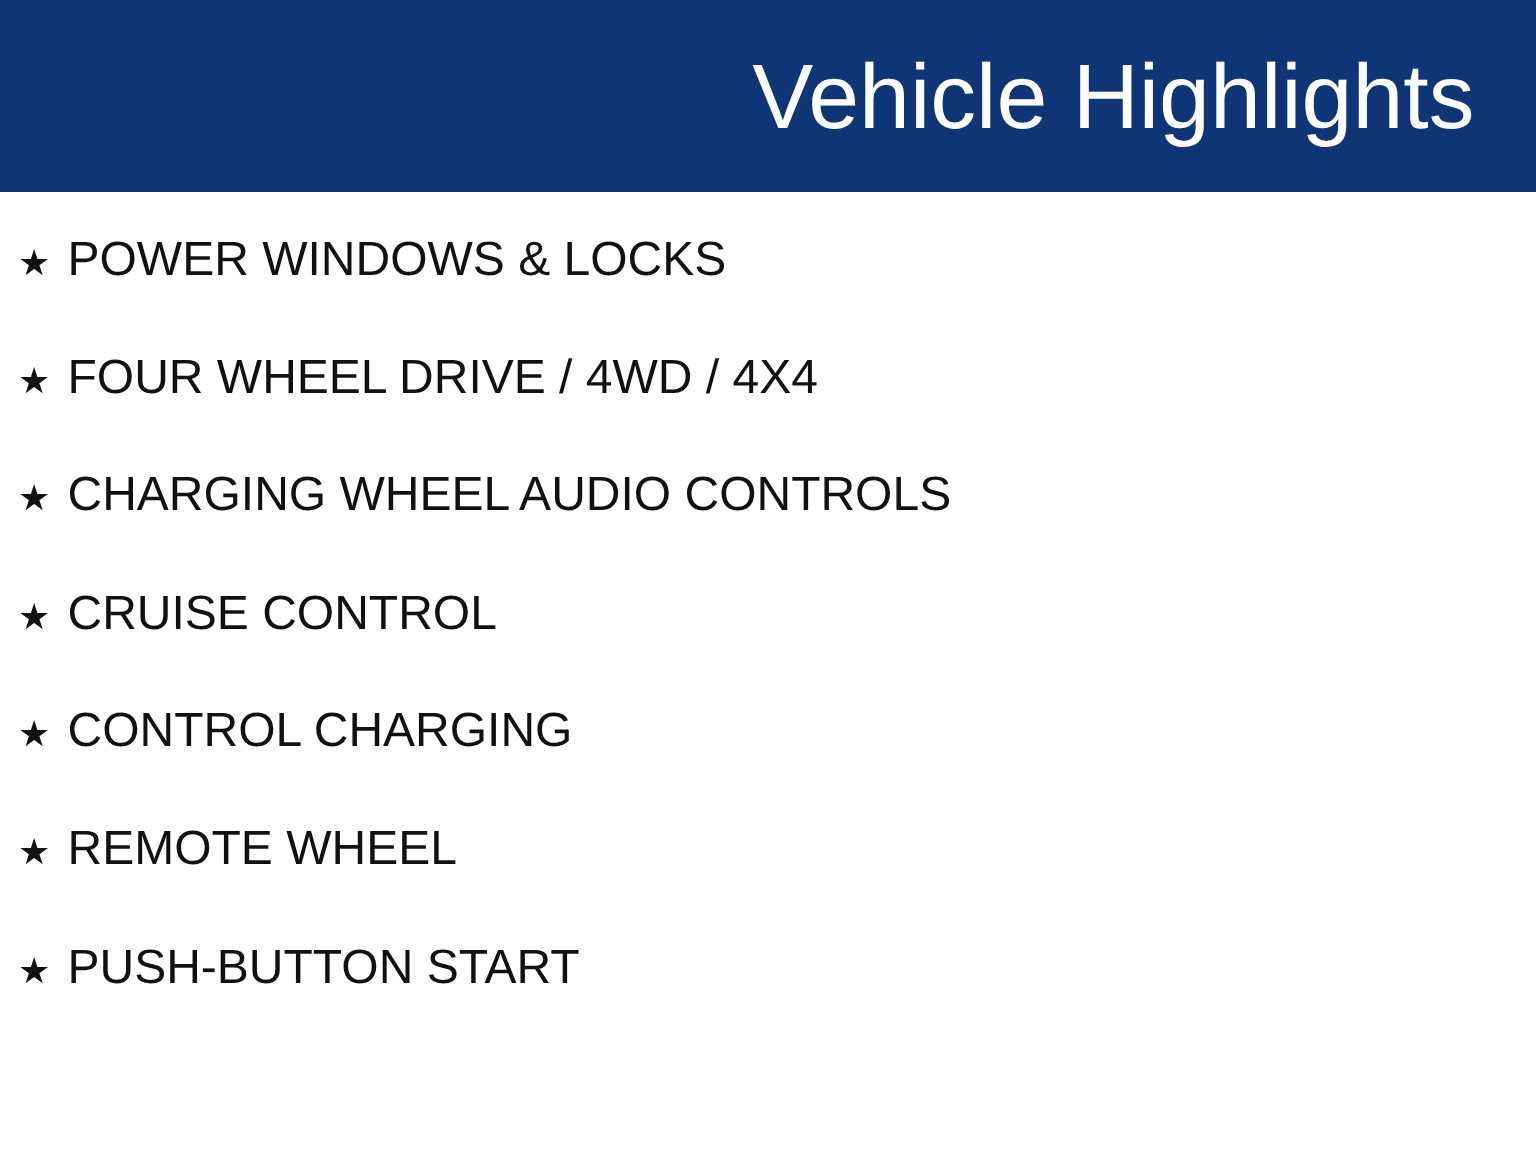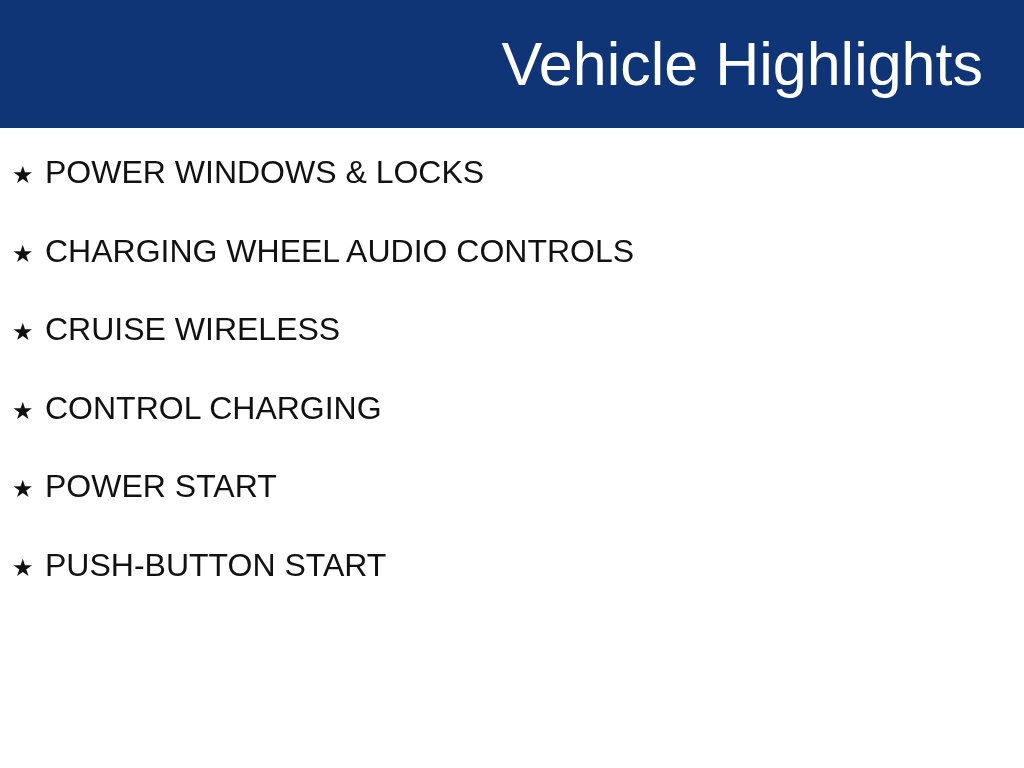--- a/index.html
+++ b/index.html
@@ -68,29 +68,32 @@
 
   <div class="header">
     <div class="title">Vehicle Highlights</div>
   </div>
 
   <ul class="highlights">
     <li>
       <span class="bullet">★</span><span class="label">POWER WINDOWS &amp; LOCKS</span>
     </li>
     <li>
+      <span class="bullet">★</span><span class="label">FOUR WHEEL DRIVE / 4WD / 4X4</span>
+    </li>
+    <li>
       <span class="bullet">★</span><span class="label">CHARGING WHEEL AUDIO CONTROLS</span>
     </li>
     <li>
-      <span class="bullet">★</span><span class="label">CRUISE WIRELESS</span>
+      <span class="bullet">★</span><span class="label">CRUISE CONTROL</span>
     </li>
     <li>
       <span class="bullet">★</span><span class="label">CONTROL CHARGING</span>
     </li>
     <li>
-      <span class="bullet">★</span><span class="label">POWER START</span>
+      <span class="bullet">★</span><span class="label">REMOTE WHEEL</span>
     </li>
     <li>
       <span class="bullet">★</span><span class="label">PUSH-BUTTON START</span>
     </li>
   </ul>
 
 </div>
 
 </body></html>

